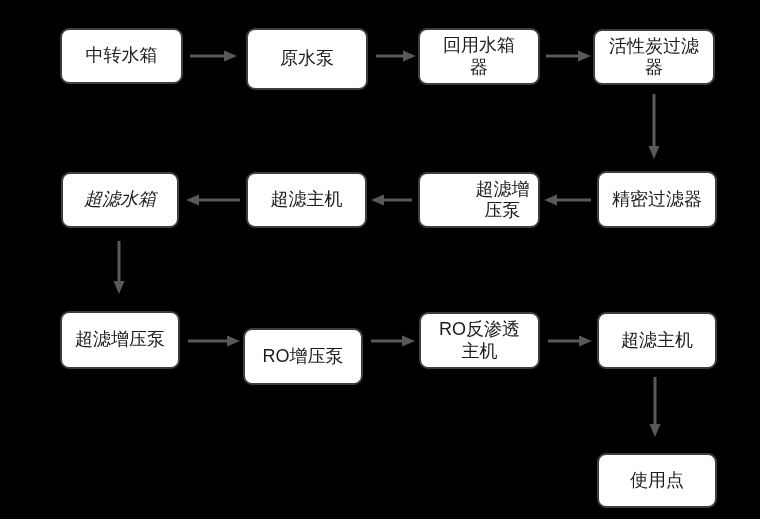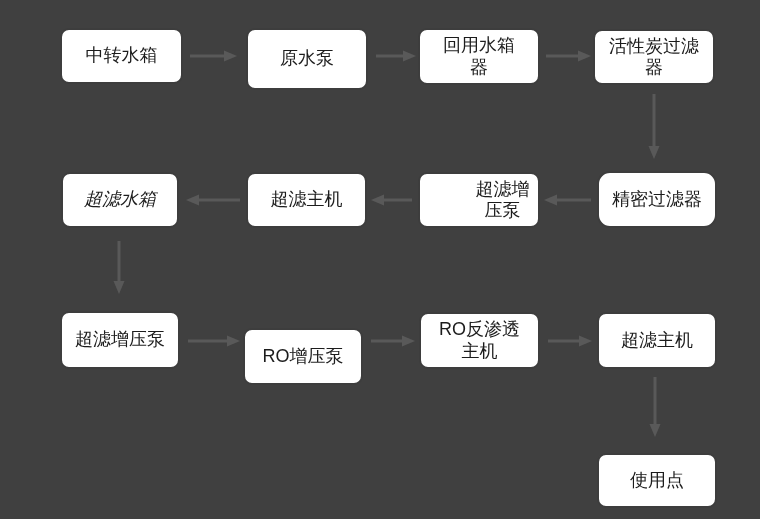--- a/index.html
+++ b/index.html
@@ -5,21 +5,21 @@
   html, body {
     margin: 0;
     padding: 0;
     background: #ffffff;
     font-family: "Liberation Sans", "DejaVu Sans", sans-serif;
   }
   .canvas {
     position: relative;
     width: 760px;
     height: 519px;
-    background: #404040;
+    background: #000000;
     overflow: hidden;
   }
   .arrow-layer {
     position: absolute;
     left: 0;
     top: 0;
     width: 760px;
     height: 519px;
   }
   .node {
@@ -39,21 +39,21 @@
   }
   
   .n-a { left: 60px;  top: 28px;  width: 123px; height: 56px; }
   .n-b { left: 246px; top: 28px;  width: 122px; height: 62px; }
   .n-c { left: 418px; top: 28px;  width: 122px; height: 57px; }
   .n-d { left: 593px; top: 29px;  width: 122px; height: 56px; }
   
   .n-e { left: 61px;  top: 172px; width: 118px; height: 56px; font-style: italic; }
   .n-f { left: 246px; top: 172px; width: 121px; height: 56px; }
   .n-g { left: 418px; top: 172px; width: 122px; height: 56px; padding-left: 47px; }
-  .n-h { left: 597px; top: 171px; width: 120px; height: 57px; border-radius: 13px; }
+  .n-h { left: 597px; top: 171px; width: 120px; height: 57px; }
   
   .n-i { left: 60px;  top: 311px; width: 120px; height: 58px; }
   .n-j { left: 243px; top: 328px; width: 120px; height: 57px; }
   .n-k { left: 419px; top: 312px; width: 121px; height: 57px; }
   .n-l { left: 597px; top: 312px; width: 120px; height: 57px; }
   
   .n-m { left: 597px; top: 453px; width: 120px; height: 55px; }
 </style>
 </head>
 <body>

